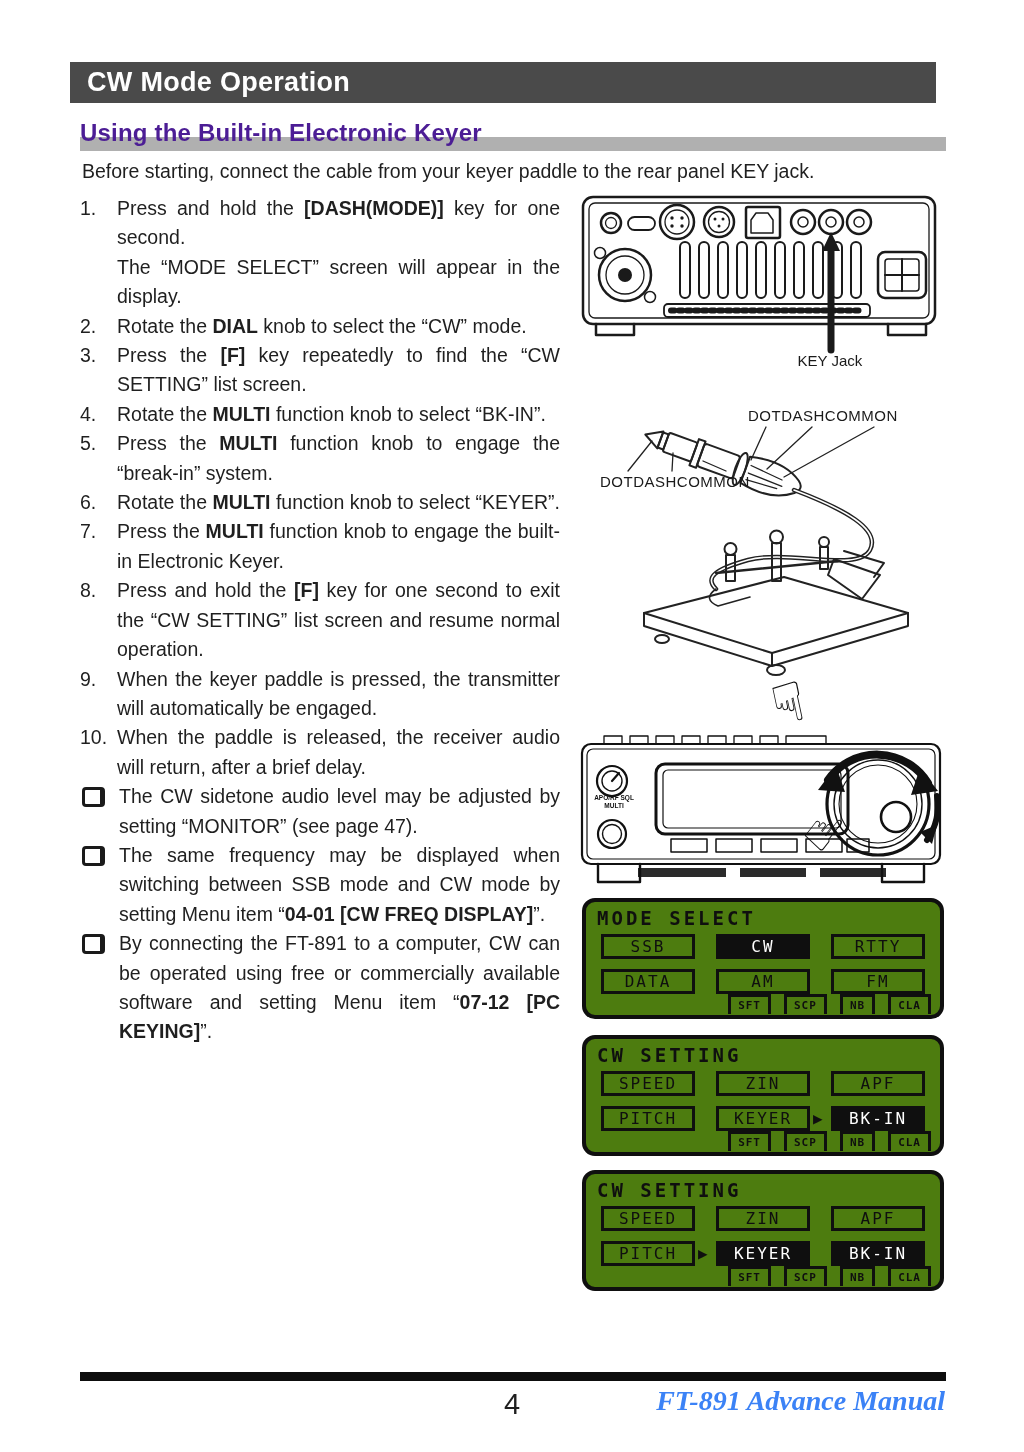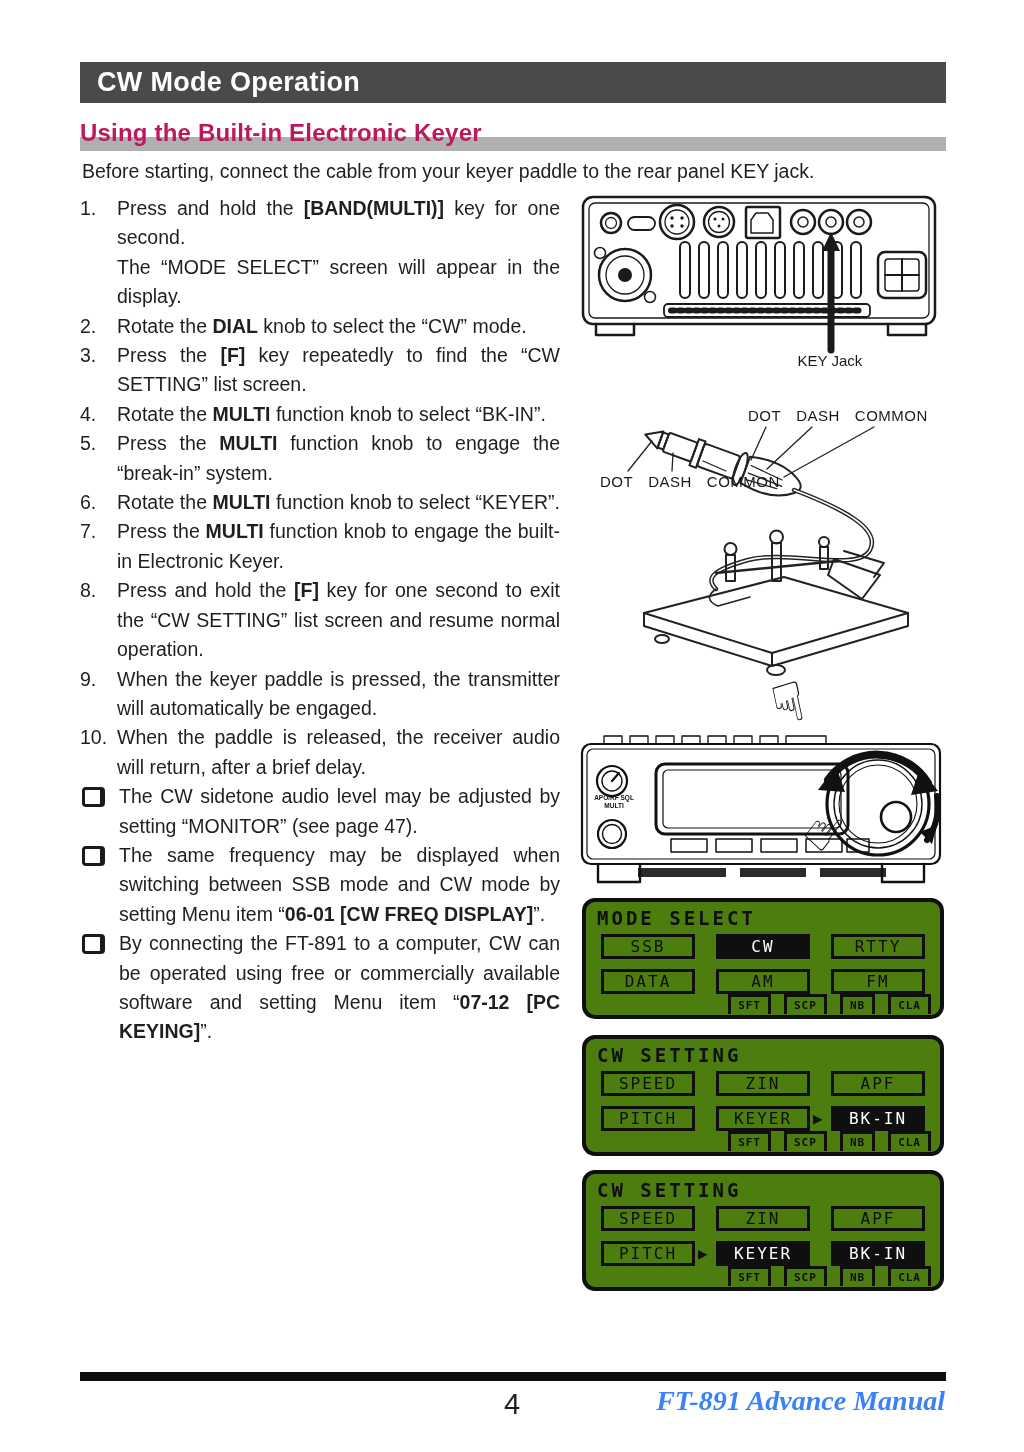--- a/index.html
+++ b/index.html
@@ -1,48 +1,48 @@
 <!DOCTYPE html>
 <html><head>
 <meta charset="utf-8">
 <style>
   html,body{margin:0;padding:0;background:#e8e8e8;}
   .page{position:relative;width:1024px;height:1452px;background:#ffffff;margin:0 auto;
         font-family:"Liberation Sans",sans-serif;color:#1f1f1f;overflow:hidden;}
 
   
-  .chapter-bar{position:absolute;left:80px;top:62px;width:866px;height:41px;background:#4a4a4a;
+  .chapter-bar{position:absolute;left:70px;top:62px;width:866px;height:41px;background:#4a4a4a;
                display:flex;align-items:center;box-sizing:border-box;padding-left:17px;}
   .chapter-bar span{color:#fff;font-size:27px;font-weight:bold;letter-spacing:.3px;}
 
   
   .section-heading{position:absolute;left:80px;top:119px;width:866px;height:36px;}
   .section-heading .bar{position:absolute;left:0;top:18px;width:100%;height:14px;background:#b0b0b0;}
-  .section-heading .txt{position:relative;font-size:24px;font-weight:bold;color:#be185d;letter-spacing:.2px;}
+  .section-heading .txt{position:relative;font-size:24px;font-weight:bold;color:#4c1d95;letter-spacing:.2px;}
 
   .intro{position:absolute;left:82px;top:158px;width:866px;font-size:19.5px;line-height:27px;margin:0;}
 
   
   .left-col{position:absolute;left:80px;top:194px;width:480px;}
   .step,.note{display:flex;align-items:flex-start;}
   .step-num{flex:none;width:37px;font-size:19.5px;line-height:29.4px;}
   .rich{flex:1;text-align:justify;font-size:19.5px;line-height:29.4px;}
   .rich .b{font-weight:bold;}
   .note-bullet{flex:none;width:15px;height:14px;border:3px solid #1a1a1a;border-radius:4px;
                border-right-width:5px;margin:5px 14px 0 2px;}
 
   
   .right-col{position:absolute;left:576px;top:192px;width:378px;height:1110px;}
   .fig{position:absolute;}
   .fig-rear{left:2px;top:0;width:370px;height:200px;}
   .fig-paddle{left:0;top:205px;width:354px;height:290px;}
   .fig-front{left:0;top:492px;width:374px;height:212px;}
   .fig-label{position:absolute;font-size:15px;color:#1a1a1a;}
   .key-jack-label{left:192px;top:160px;width:120px;text-align:center;}
-  .wire-labels{position:absolute;display:flex;gap:15px;font-size:15px;color:#1a1a1a;letter-spacing:.5px;}
+  .wire-labels{position:absolute;display:flex;gap:0;font-size:15px;color:#1a1a1a;letter-spacing:.5px;}
   .wire-labels-top{left:172px;top:10px;}
   .wire-labels-left{left:24px;top:76px;}
   .knob-caption{position:absolute;left:10px;top:110px;width:56px;text-align:center;
                 font-size:6.5px;font-weight:bold;line-height:8px;color:#111;}
   .hand{position:absolute;font-family:"DejaVu Sans",sans-serif;color:#111;}
   .hand-top{left:196px;top:-12px;font-size:54px;transform:rotate(-12deg);}
   .hand-dial{left:232px;top:118px;font-size:50px;transform:rotate(38deg);}
 
   
   .screen{position:absolute;left:6px;width:362px;height:121px;border:4px solid #0f0f0f;border-radius:13px;
@@ -83,21 +83,21 @@
     <div class="bar"></div>
     <div class="txt">Using the Built-in Electronic Keyer</div>
   </div>
 
   <p class="intro">Before starting, connect the cable from your keyer paddle to the rear panel KEY jack.</p>
 
   <div class="left-col">
     <div>
         <div class="step">
           <div class="step-num">1.</div>
-          <div class="rich"><span>Press and hold the </span><span class="b">[BAND(MULTI)]</span><span> key for one second.</span><br><span>The “MODE SELECT” screen will appear in the display.</span></div>
+          <div class="rich"><span>Press and hold the </span><span class="b">[DASH(MODE)]</span><span> key for one second.</span><br><span>The “MODE SELECT” screen will appear in the display.</span></div>
         </div>
         <div class="step">
           <div class="step-num">2.</div>
           <div class="rich"><span>Rotate the </span><span class="b">DIAL</span><span> knob to select the “CW” mode.</span></div>
         </div>
         <div class="step">
           <div class="step-num">3.</div>
           <div class="rich"><span>Press the </span><span class="b">[F]</span><span> key repeatedly to find the “CW SETTING” list screen.</span></div>
         </div>
         <div class="step">
@@ -129,21 +129,21 @@
           <div class="rich"><span>When the paddle is released, the receiver audio will return, after a brief delay.</span></div>
         </div>
       </div>
     <div>
         <div class="note">
           <div class="note-bullet"></div>
           <div class="rich"><span>The CW sidetone audio level may be adjusted by setting “MONITOR” (see page 47).</span></div>
         </div>
         <div class="note">
           <div class="note-bullet"></div>
-          <div class="rich"><span>The same frequency may be displayed when switching between SSB mode and CW mode by setting Menu item “</span><span class="b">06-01 [CW FREQ DISPLAY]</span><span>”.</span></div>
+          <div class="rich"><span>The same frequency may be displayed when switching between SSB mode and CW mode by setting Menu item “</span><span class="b">04-01 [CW FREQ DISPLAY]</span><span>”.</span></div>
         </div>
         <div class="note">
           <div class="note-bullet"></div>
           <div class="rich"><span>By connecting the FT-891 to a computer, CW can be operated using free or commercially available software and setting Menu item “</span><span class="b">07-12 [PC KEYING]</span><span>”.</span></div>
         </div>
       </div>
   </div>
 
   <div class="right-col">
 

